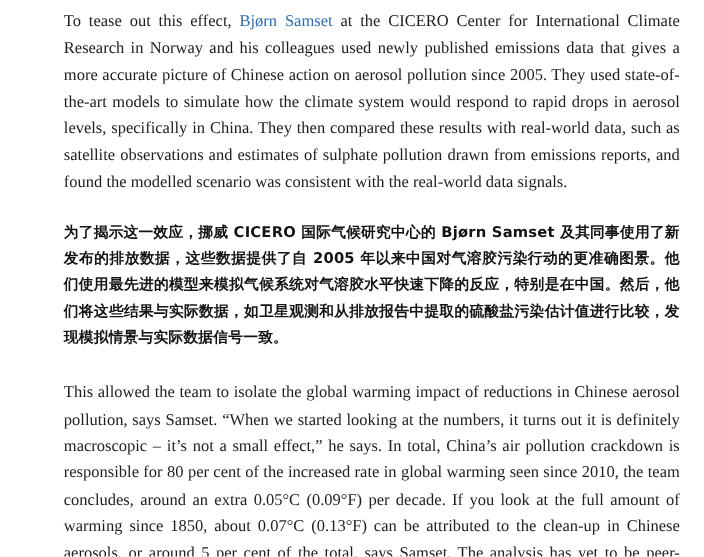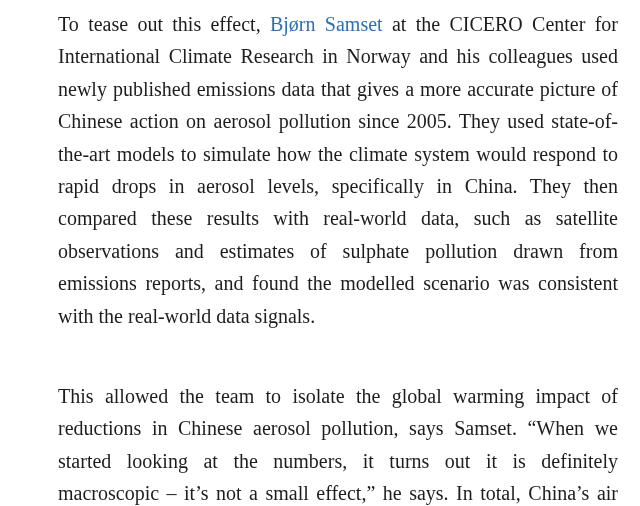--- a/index.html
+++ b/index.html
@@ -21,21 +21,21 @@
     box-sizing: border-box;
     padding: 8px 22px 0 58px;
   }
   .para {
     margin: 0 0 0 0;
     text-align: justify;
     text-justify: inter-word;
   }
   .en {
     font-family: "Liberation Serif", "DejaVu Serif", serif;
-    font-size: 20px;
+    font-size: 15px;
     line-height: 1.62;
     color: #1d1d1d;
   }
   .zh {
     font-family: "DejaVu Sans", "Liberation Sans", sans-serif;
     font-size: 13.4px;
     line-height: 1.78;
     color: #141414;
     font-weight: 600;
     letter-spacing: 0.2px;
@@ -49,18 +49,19 @@
 </style>
 </head>
 <body>
 
 <div class="page">
 
   <p class="para en" id="p1-en"><span>To tease out this effect, </span><a class="link" href="#" style="color: rgb(45, 111, 176);">Bjørn Samset</a><span> at the CICERO Center for International Climate Research in Norway and his colleagues used newly published emissions data that gives a more accurate picture of Chinese action on aerosol pollution since 2005. They used state-of-the-art models to simulate how the climate system would respond to rapid drops in aerosol levels, specifically in China. They then compared these results with real-world data, such as satellite observations and estimates of sulphate pollution drawn from emissions reports, and found the modelled scenario was consistent with the real-world data signals.</span></p>
 
   <div class="gap-md"></div>
 
+  <p class="para zh" id="p1-zh"><span>为了揭示这一效应，挪威 CICERO 国际气候研究中心的 Bjørn Samset 及其同事使用了新发布的排放数据，这些数据提供了自 2005 年以来中国对气溶胶污染行动的更准确图景。他们使用最先进的模型来模拟气候系统对气溶胶水平快速下降的反应，特别是在中国。然后，他们将这些结果与实际数据，如卫星观测和从排放报告中提取的硫酸盐污染估计值进行比较，发现模拟情景与实际数据信号一致。</span></p>
 
   <div class="gap-lg"></div>
 
   <p class="para en" id="p2-en"><span>This allowed the team to isolate the global warming impact of reductions in Chinese aerosol pollution, says Samset. “When we started looking at the numbers, it turns out it is definitely macroscopic – it’s not a small effect,” he says. In total, China’s air pollution crackdown is responsible for 80 per cent of the increased rate in global warming seen since 2010, the team concludes, around an extra 0.05°C (0.09°F) per decade. If you look at the full amount of warming since 1850, about 0.07°C (0.13°F) can be attributed to the clean-up in Chinese aerosols, or around 5 per cent of the total, says Samset. The analysis has yet to be peer-reviewed.</span></p>
 
 </div>
 
 </body></html>

